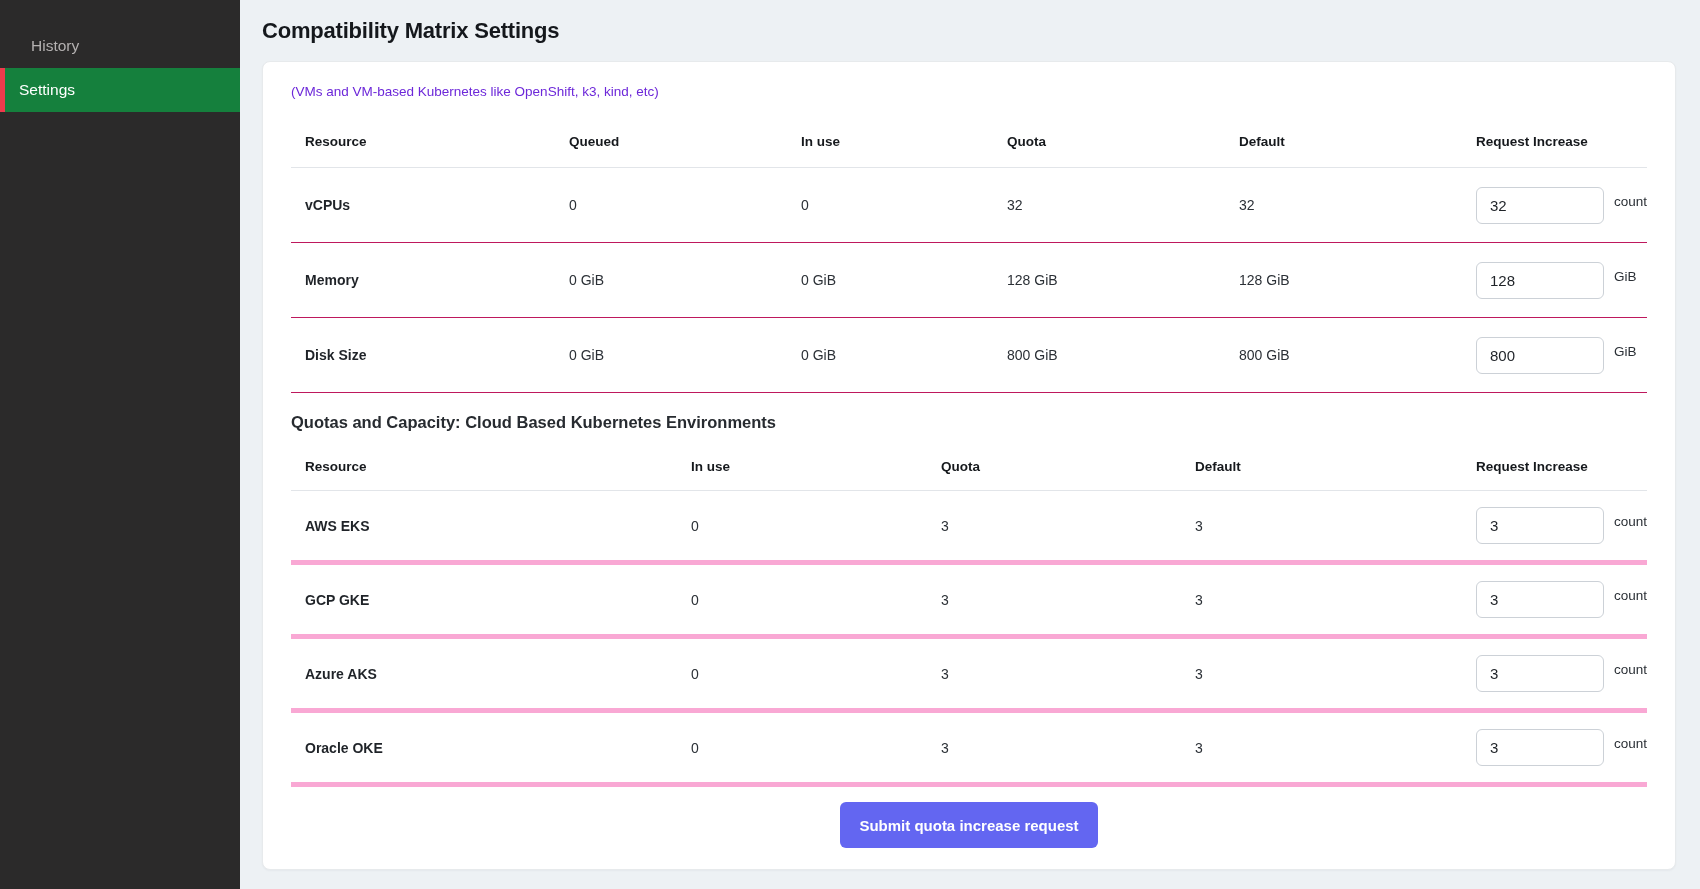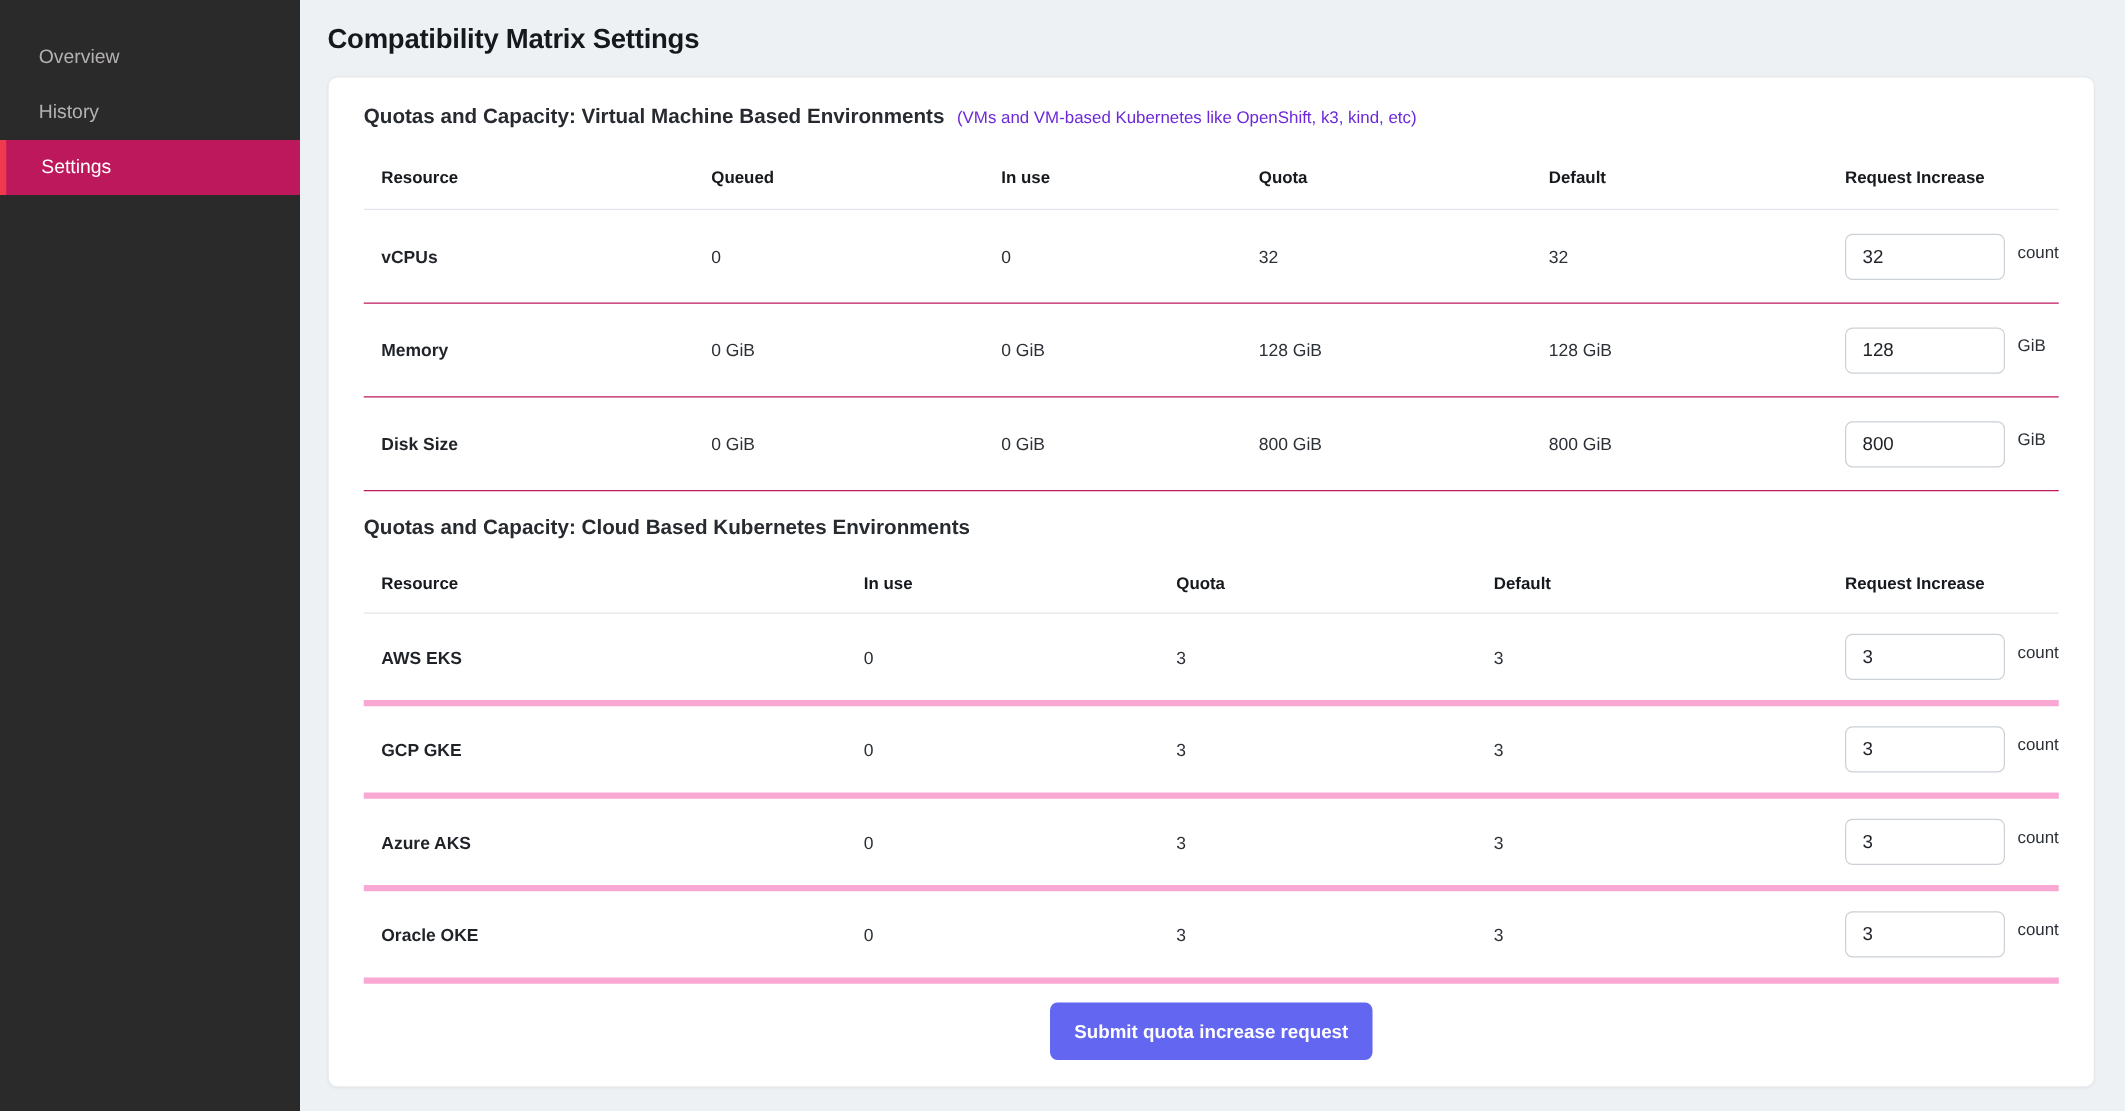--- a/index.html
+++ b/index.html
@@ -22,24 +22,24 @@
   .nav-item {
     height: 44px;
     display: flex;
     align-items: center;
     padding-left: 31px;
     font-size: 15.5px;
     color: #b4b1b1;
     cursor: pointer;
   }
   .nav-item.active {
-    background: #be185d;
+    background: #15803d;
     color: #ffffff;
     border-left: 5px solid #ee3a4c;
-    padding-left: 28px;
+    padding-left: 14px;
   }
 
   
   .main { flex: 1; padding: 18px 28px 0 22px; }
   .page-title {
     font-size: 22px;
     font-weight: 700;
     color: #15181c;
     letter-spacing: -0.2px;
     margin-bottom: 17px;
@@ -102,32 +102,30 @@
     font-size: 15px;
     font-weight: 700;
     font-family: "Liberation Sans", sans-serif;
     cursor: pointer;
   }
 </style>
 </head>
 <body>
 
 <nav class="sidebar">
-  <div class="nav-item">Overview</div>
   <div class="nav-item">History</div>
   <div class="nav-item active">Settings</div>
 </nav>
 
 <main class="main">
   <h1 class="page-title">Compatibility Matrix Settings</h1>
 
   <section class="card">
 
     <div class="section-head">
-      <span class="section-title">Quotas and Capacity: Virtual Machine Based Environments</span>
       <span class="section-subtitle">(VMs and VM-based Kubernetes like OpenShift, k3, kind, etc)</span>
     </div>
 
     <div class="grid t1 thead1">
       <div class="th first">Resource</div>
       <div class="th">Queued</div>
       <div class="th">In use</div>
       <div class="th">Quota</div>
       <div class="th">Default</div>
       <div class="th">Request Increase</div>

